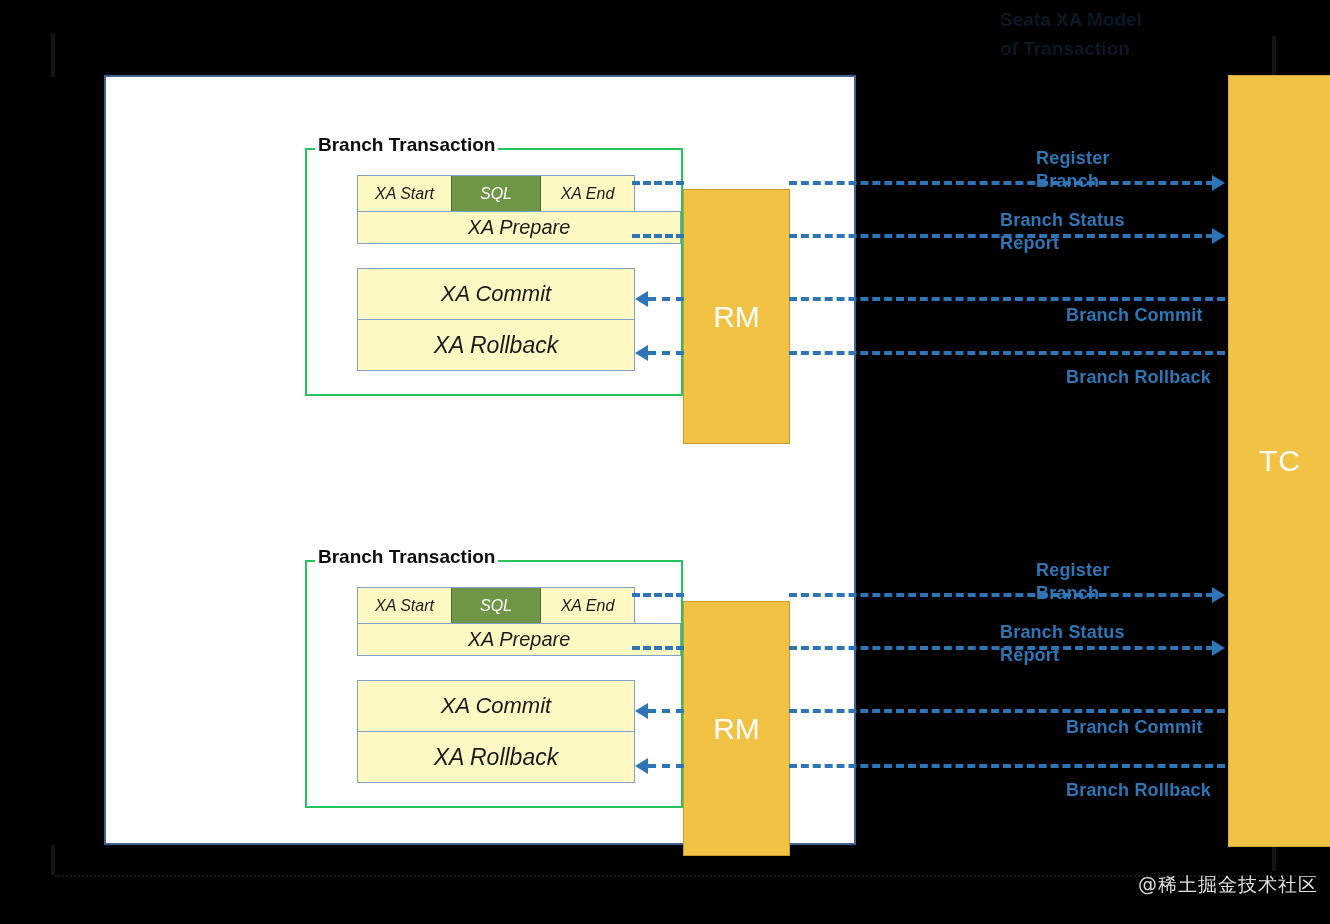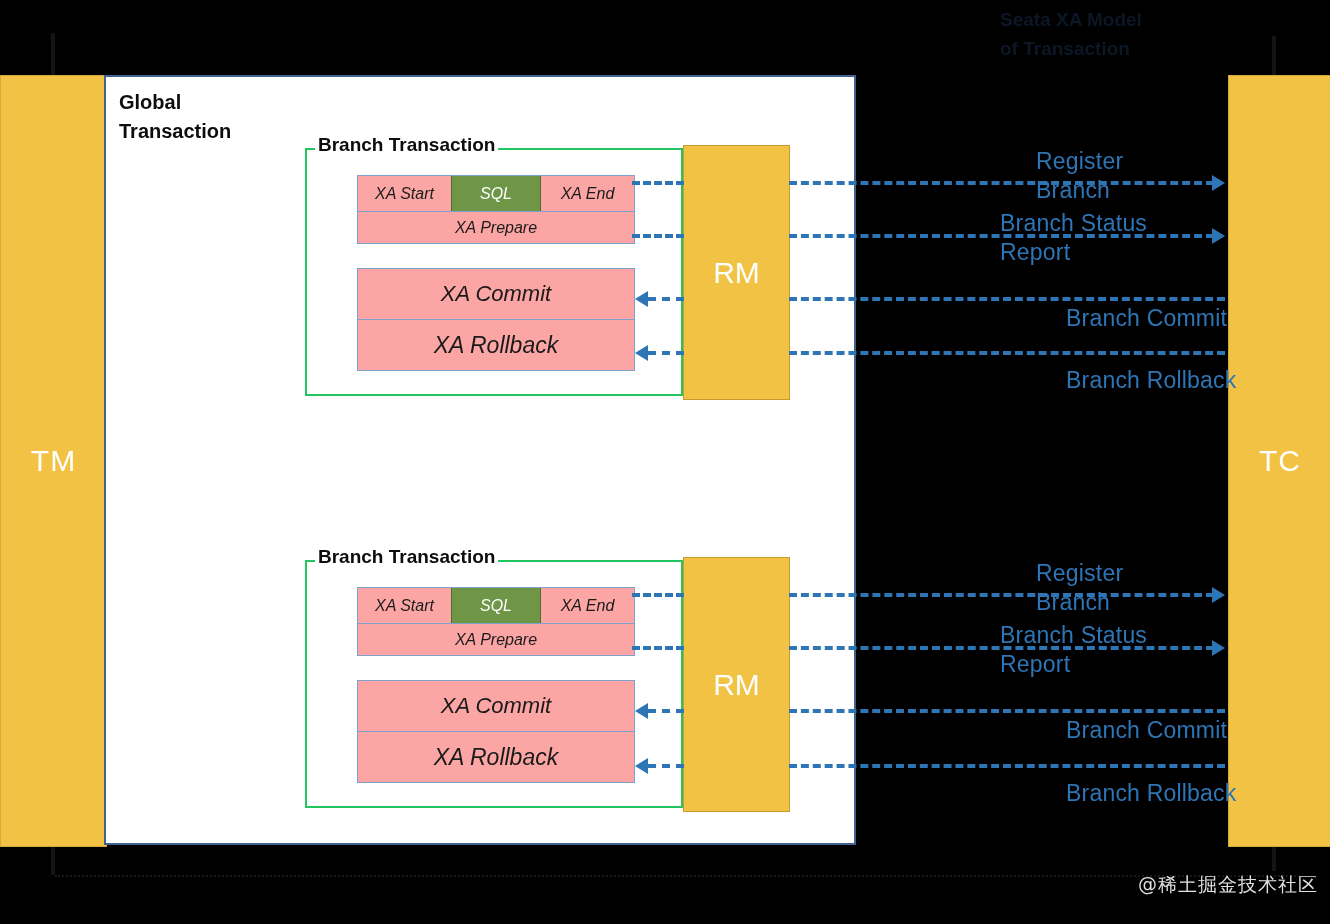--- a/index.html
+++ b/index.html
@@ -21,48 +21,48 @@
 
   
   .branch{position:absolute;width:378px;height:248px;border:2px solid #22c55e;
       box-sizing:border-box;background:#ffffff;}
   #branch-1{left:305px;top:148px;}
   #branch-2{left:305px;top:560px;}
   .branch-title{position:absolute;left:8px;top:-16px;background:#ffffff;
       padding:0 3px;font-size:19px;font-weight:bold;color:#0d0d0d;white-space:nowrap;}
 
   .xa-row{position:absolute;border:1px solid #7FA2CC;box-sizing:border-box;
-      background:#fca5a5;display:flex;align-items:center;justify-content:center;
+      background:#fef9c3;display:flex;align-items:center;justify-content:center;
       font-style:italic;color:#1a1a1a;}
   .xa-top{left:50px;top:25px;width:278px;height:37px;display:flex;padding:0;}
   .xa-cell{flex:1;display:flex;align-items:center;justify-content:center;
       font-size:16px;font-style:italic;height:100%;}
   .xa-cell.sql{background:#6E9646;color:#ffffff;flex:0 0 88px;
       border-left:1px solid #4F6E32;border-right:1px solid #4F6E32;}
-  .xa-prepare{left:50px;top:61px;width:278px;height:33px;font-size:16px;}
+  .xa-prepare{left:50px;top:61px;width:324px;height:33px;font-size:20px;}
   .xa-commit{left:50px;top:118px;width:278px;height:52px;font-size:22px;}
   .xa-rollback{left:50px;top:169px;width:278px;height:52px;font-size:23px;}
 
   
   .rm{position:absolute;width:105px;background:#F2C244;border:1px solid #C99B2E;
       display:flex;align-items:center;justify-content:center;color:#fff;
-      font-size:30px;}
+      font-size:30px;margin-top:44px;}
   #rm-1{left:683px;top:145px;height:253px;}
   #rm-2{left:683px;top:557px;height:253px;}
 
   
   .dash{position:absolute;height:0;border-top:4px dashed #2E75B6;}
   .arrow{position:absolute;width:0;height:0;}
   .arrow-right{border-top:8px solid transparent;border-bottom:8px solid transparent;
       border-left:13px solid #2E75B6;}
   .arrow-left{border-top:8px solid transparent;border-bottom:8px solid transparent;
       border-right:13px solid #2E75B6;}
 
   
-  .flow-label{position:absolute;font-size:23px;font-weight:normal;color:#2E75B6;
+  .flow-label{position:absolute;font-size:18px;font-weight:bold;color:#2E75B6;
       line-height:1.28;white-space:pre-line;letter-spacing:.2px;}
 
   
   .faint-title{position:absolute;left:1000px;top:6px;width:330px;
       font-size:19px;font-weight:bold;color:#0c1726;line-height:1.5;
       text-align:left;white-space:pre-line;}
   .faint-bottom{position:absolute;left:958px;top:884px;width:300px;
       font-size:15px;font-weight:bold;color:#0a1420;line-height:1.3;}
   .faint-tick{position:absolute;background:#141414;}
   .dot-line{position:absolute;height:0;border-top:2px dotted #17181a;}
@@ -78,31 +78,26 @@
 
   <div class="faint-title">Seata XA Model
 of Transaction</div>
 
   <div class="faint-tick" style="left:51px;top:33px;width:4px;height:44px;"></div>
   <div class="faint-tick" style="left:51px;top:845px;width:4px;height:30px;"></div>
   <div class="faint-tick" style="left:1272px;top:36px;width:4px;height:42px;"></div>
   <div class="faint-tick" style="left:1272px;top:845px;width:4px;height:26px;"></div>
   <div class="dot-line" style="left:55px;top:875px;width:1245px;"></div>
 
-  <div class="actor" id="tm-col">
-    <span class="actor-label">TM</span>
-  </div>
 
   <div class="actor" id="tc-col">
     <span class="actor-label">TC</span>
   </div>
 
   <div id="global-panel"></div>
-  <div id="global-title" style="white-space:pre-line;">Global
-Transaction</div>
 
   <div class="branch" id="branch-1">
     <div class="branch-title">Branch Transaction</div>
 
     <div class="xa-row xa-top">
       <div class="xa-cell">XA Start</div>
       <div class="xa-cell sql">SQL</div>
       <div class="xa-cell">XA End</div>
     </div>
 

